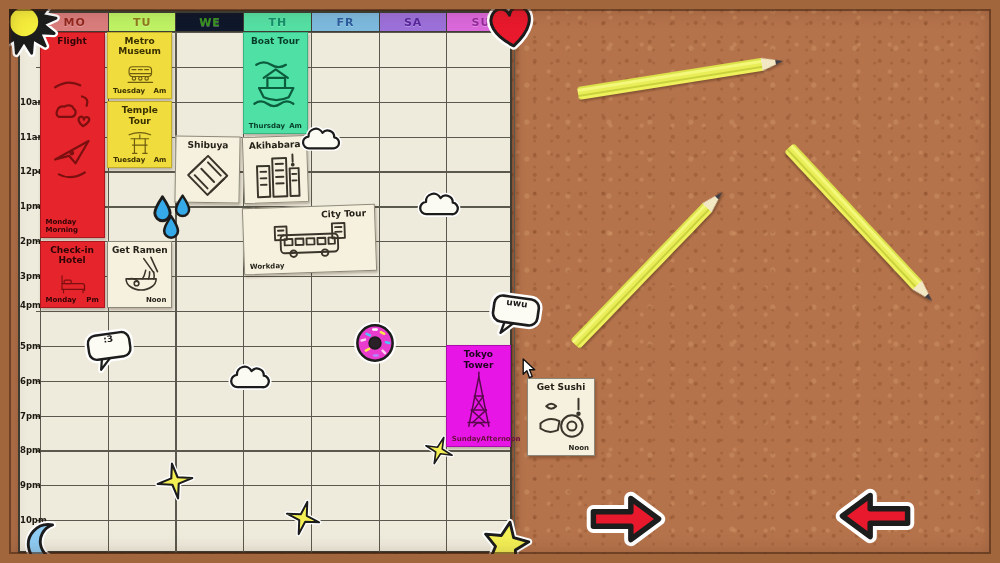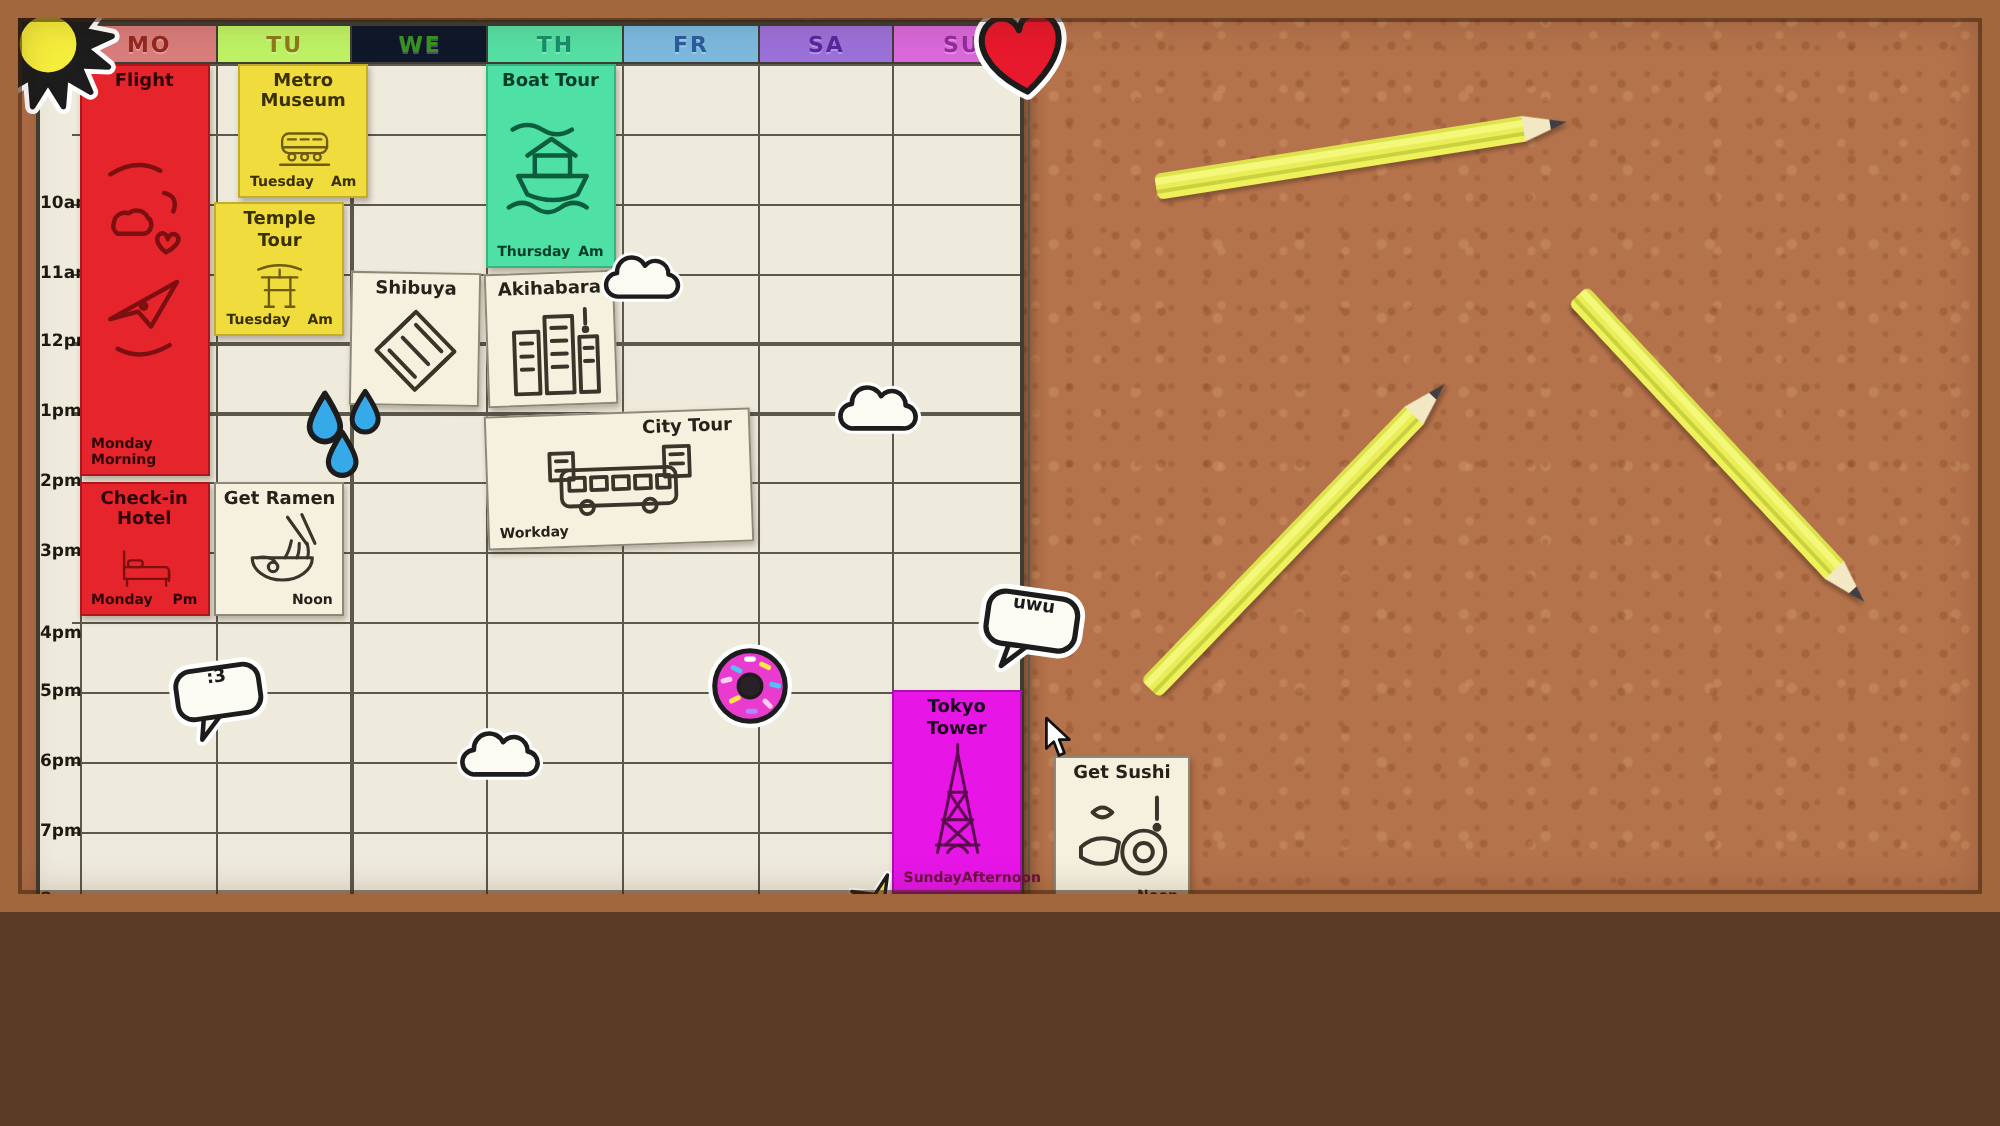--- a/index.html
+++ b/index.html
@@ -1,17 +1,17 @@
 <!DOCTYPE html>
 <html><head>
 <meta charset="utf-8">
 <style>
   html,body{margin:0;padding:0;background:#5a3a24;}
   *{box-sizing:border-box;}
-  #board{position:relative;width:1000px;height:456px;overflow:hidden;
+  #board{position:relative;width:1000px;height:563px;overflow:hidden;
     font-family:"DejaVu Sans",sans-serif;
     background-color:#b5734b;
     background-image:
       radial-gradient(circle at 25% 20%, rgba(115,58,24,.28) 1.5px, transparent 2.6px),
       radial-gradient(circle at 70% 65%, rgba(225,165,115,.30) 1.5px, transparent 2.6px),
       radial-gradient(circle at 45% 85%, rgba(115,58,24,.22) 1px, transparent 2px),
       radial-gradient(circle at 85% 30%, rgba(232,182,132,.22) 2px, transparent 3.2px);
     background-size:23px 19px,31px 27px,17px 13px,41px 37px;}
   #frame{position:absolute;inset:0;border:9px solid #a2663c;pointer-events:none;z-index:30;
     box-shadow:inset 0 0 0 2px rgba(66,33,12,.55), inset 0 0 18px rgba(60,30,10,.25);}
@@ -69,21 +69,21 @@
       <div class="day-header" style="left: 358.571px; top: 0px; width: 69.2143px; background: rgb(156, 112, 217); color: rgb(88, 39, 156);">SA</div>
       <div class="day-header" style="left: 426.286px; top: 0px; width: 69.2143px; background: rgb(218, 104, 218); color: rgb(149, 43, 156);">SU</div>
       <div class="time-label" style="left: 0px; top: 15px;">8am</div>
       <div class="time-label" style="left: 0px; top: 49.8667px; padding-left: 30px;">9am</div>
       <div class="time-label" style="left: 0px; top: 84.7333px;">10am</div>
       <div class="time-label" style="left: 0px; top: 119.6px;">11am</div>
       <div class="time-label" style="left: 0px; top: 154.467px;">12pm</div>
       <div class="time-label" style="left: 0px; top: 189.333px;">1pm</div>
       <div class="time-label" style="left: 0px; top: 224.2px;">2pm</div>
       <div class="time-label" style="left: 0px; top: 259.067px;">3pm</div>
-      <div class="time-label" style="left: 0px; top: 300px; text-align: right;">4pm</div>
+      <div class="time-label" style="left: 0px; top: 288px; text-align: right;">4pm</div>
       <div class="time-label" style="left: 0px; top: 328.8px;">5pm</div>
       <div class="time-label" style="left: 0px; top: 363.667px;">6pm</div>
       <div class="time-label" style="left: 0px; top: 398.533px;">7pm</div>
       <div class="time-label" style="left: 0px; top: 433.4px;">8pm</div>
       <div class="time-label" style="left: 0px; top: 468.267px;">9pm</div>
       <div class="time-label" style="left: 0px; top: 503.133px;">10pm</div>
       <div class="gridline" style="left: 16px; top: 20px; width: 474px; height: 1.2px;"></div>
       <div class="gridline" style="left: 16px; top: 54.8667px; width: 474px; height: 1.2px;"></div>
       <div class="gridline" style="left: 16px; top: 89.7333px; width: 474px; height: 1.2px;"></div>
       <div class="gridline" style="left: 16px; top: 124.6px; width: 474px; height: 1.2px;"></div>
@@ -141,21 +141,21 @@
               <path d="M13,48 v7 M53,48 v7"></path>
    <rect x="14" y="29" width="15" height="7" rx="3"></rect>
             </g>
           </svg>
         </div>
         <div class="note-footer">
           <span>Monday</span>
           <span>Pm</span>
         </div>
       </div>
-      <div class="note yellow" style="left: 119px; top: 31.5px; width: 65.2143px; height: 67.2333px; justify-content: center;">
+      <div class="note yellow" style="left: 107px; top: 31.5px; width: 65.2143px; height: 67.2333px; justify-content: center;">
         <div class="note-title">Metro
 Museum</div>
         <div class="note-sketch">
           <svg viewBox="0 0 60 60">
             <g stroke="currentColor" fill="none" stroke-width="2.4" stroke-linecap="round" stroke-linejoin="round">
    <rect x="8" y="20" width="46" height="20" rx="7"></rect>
    <path d="M14,26 h8 M27,26 h8 M40,26 h8"></path>
               <path d="M10,34 h44"></path>
    <circle cx="18" cy="44" r="3.5"></circle>
               <circle cx="31" cy="44" r="3.5"></circle>

